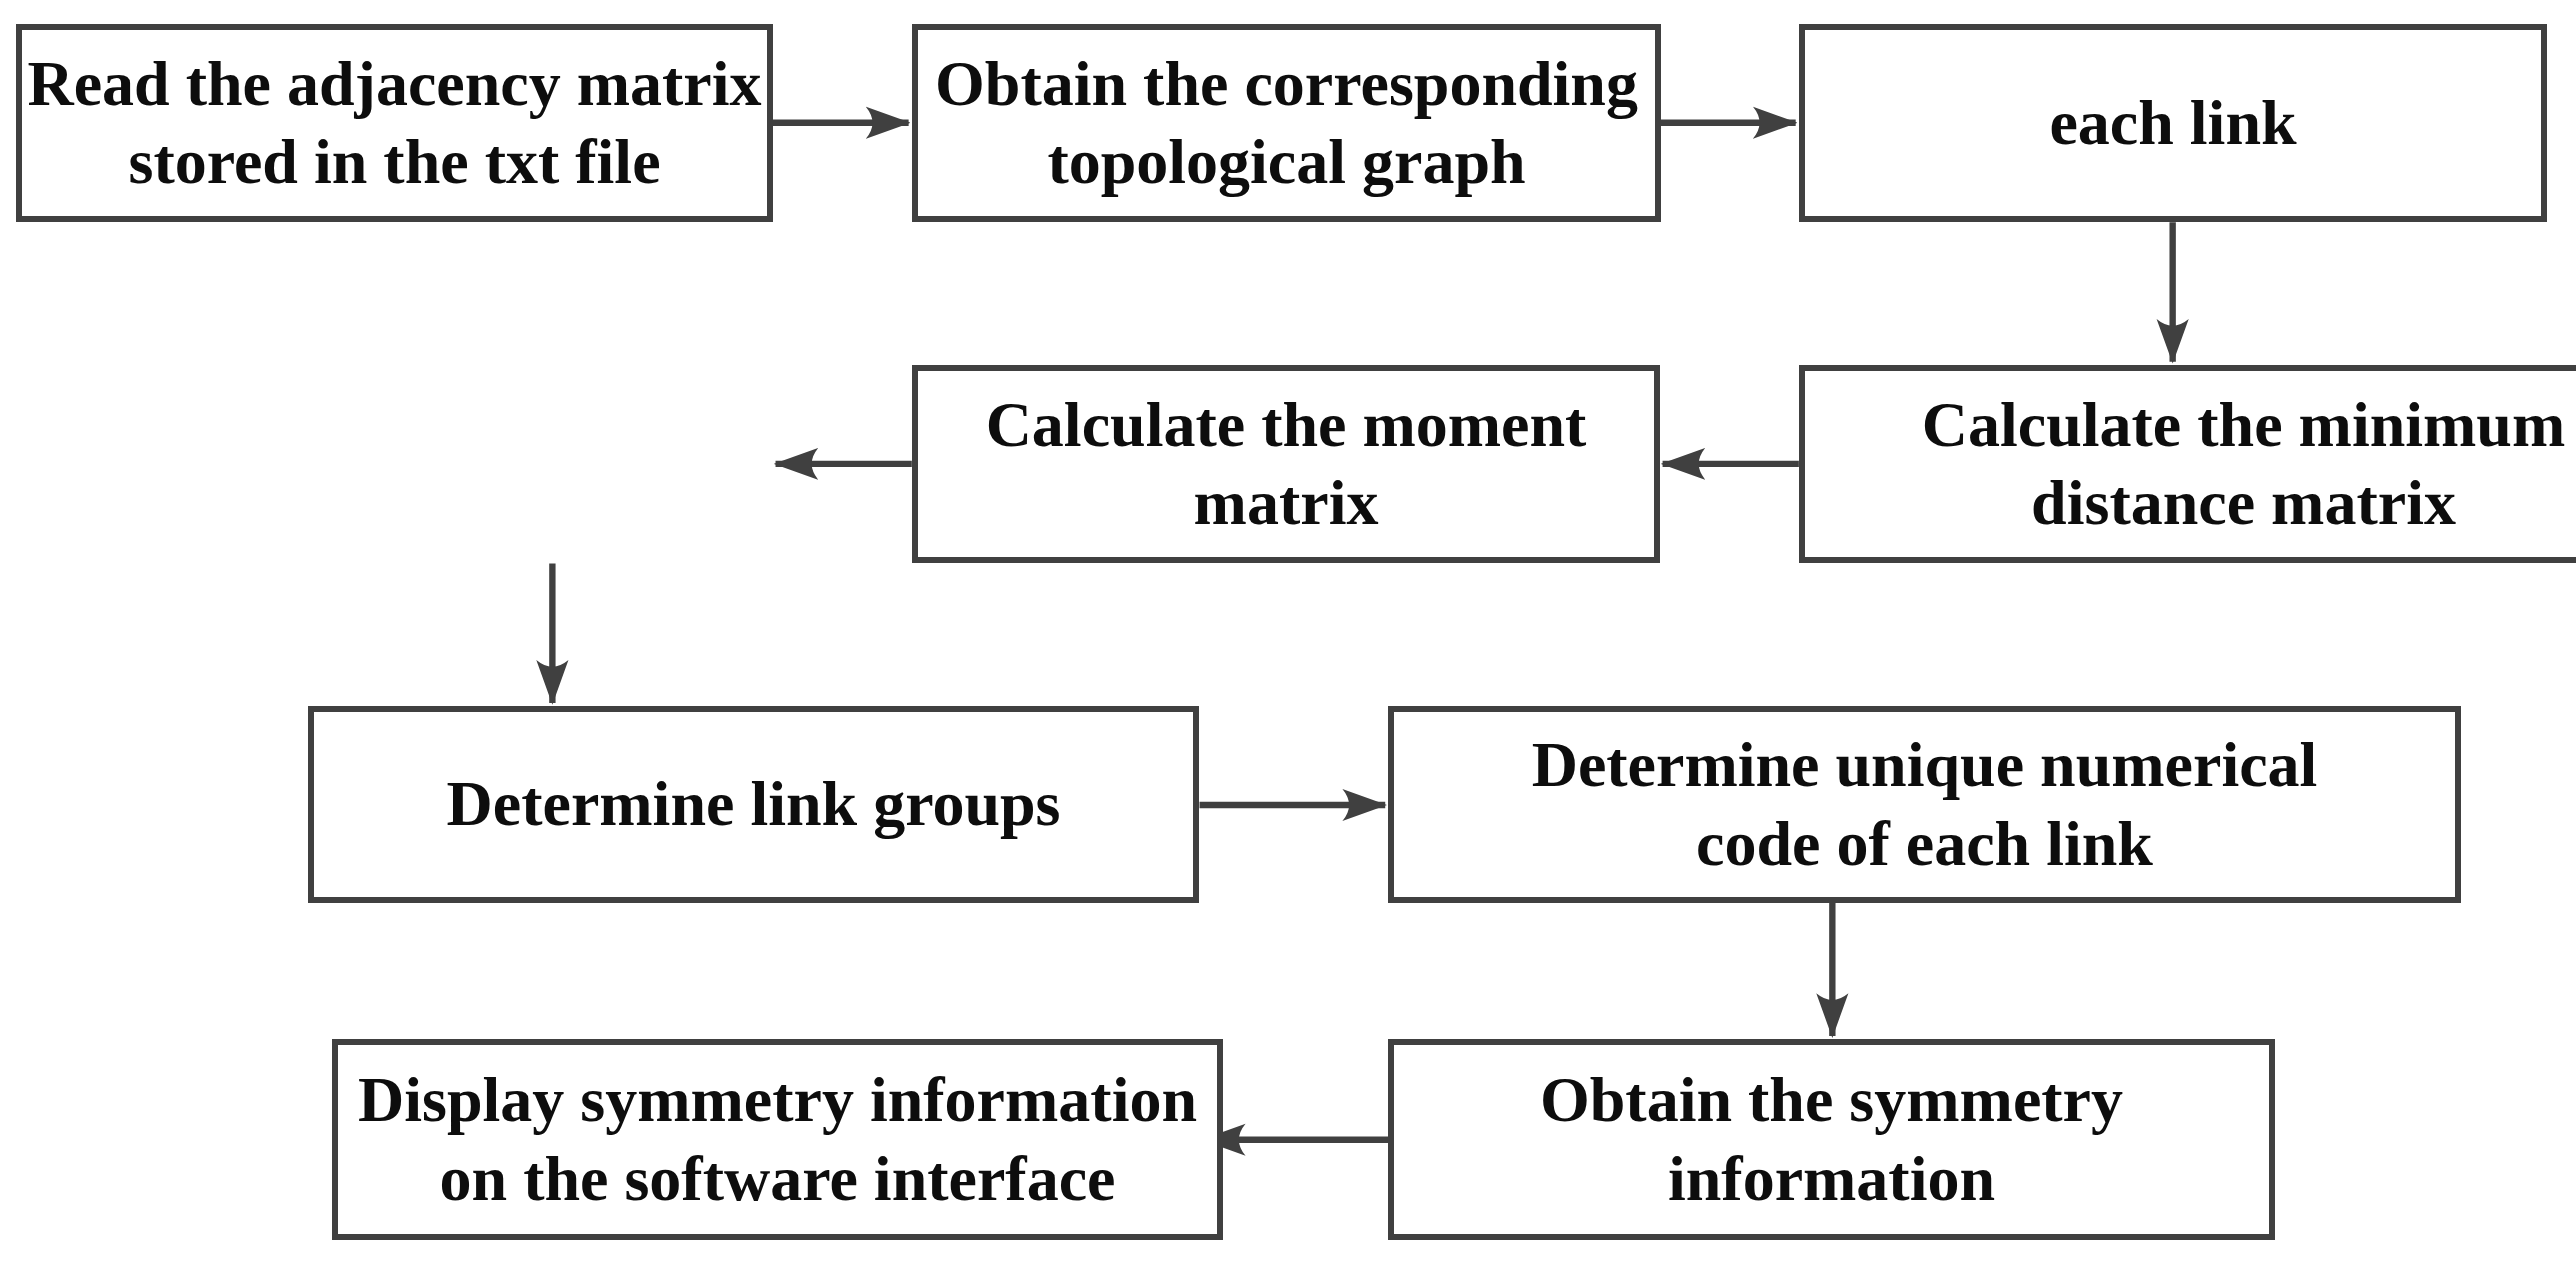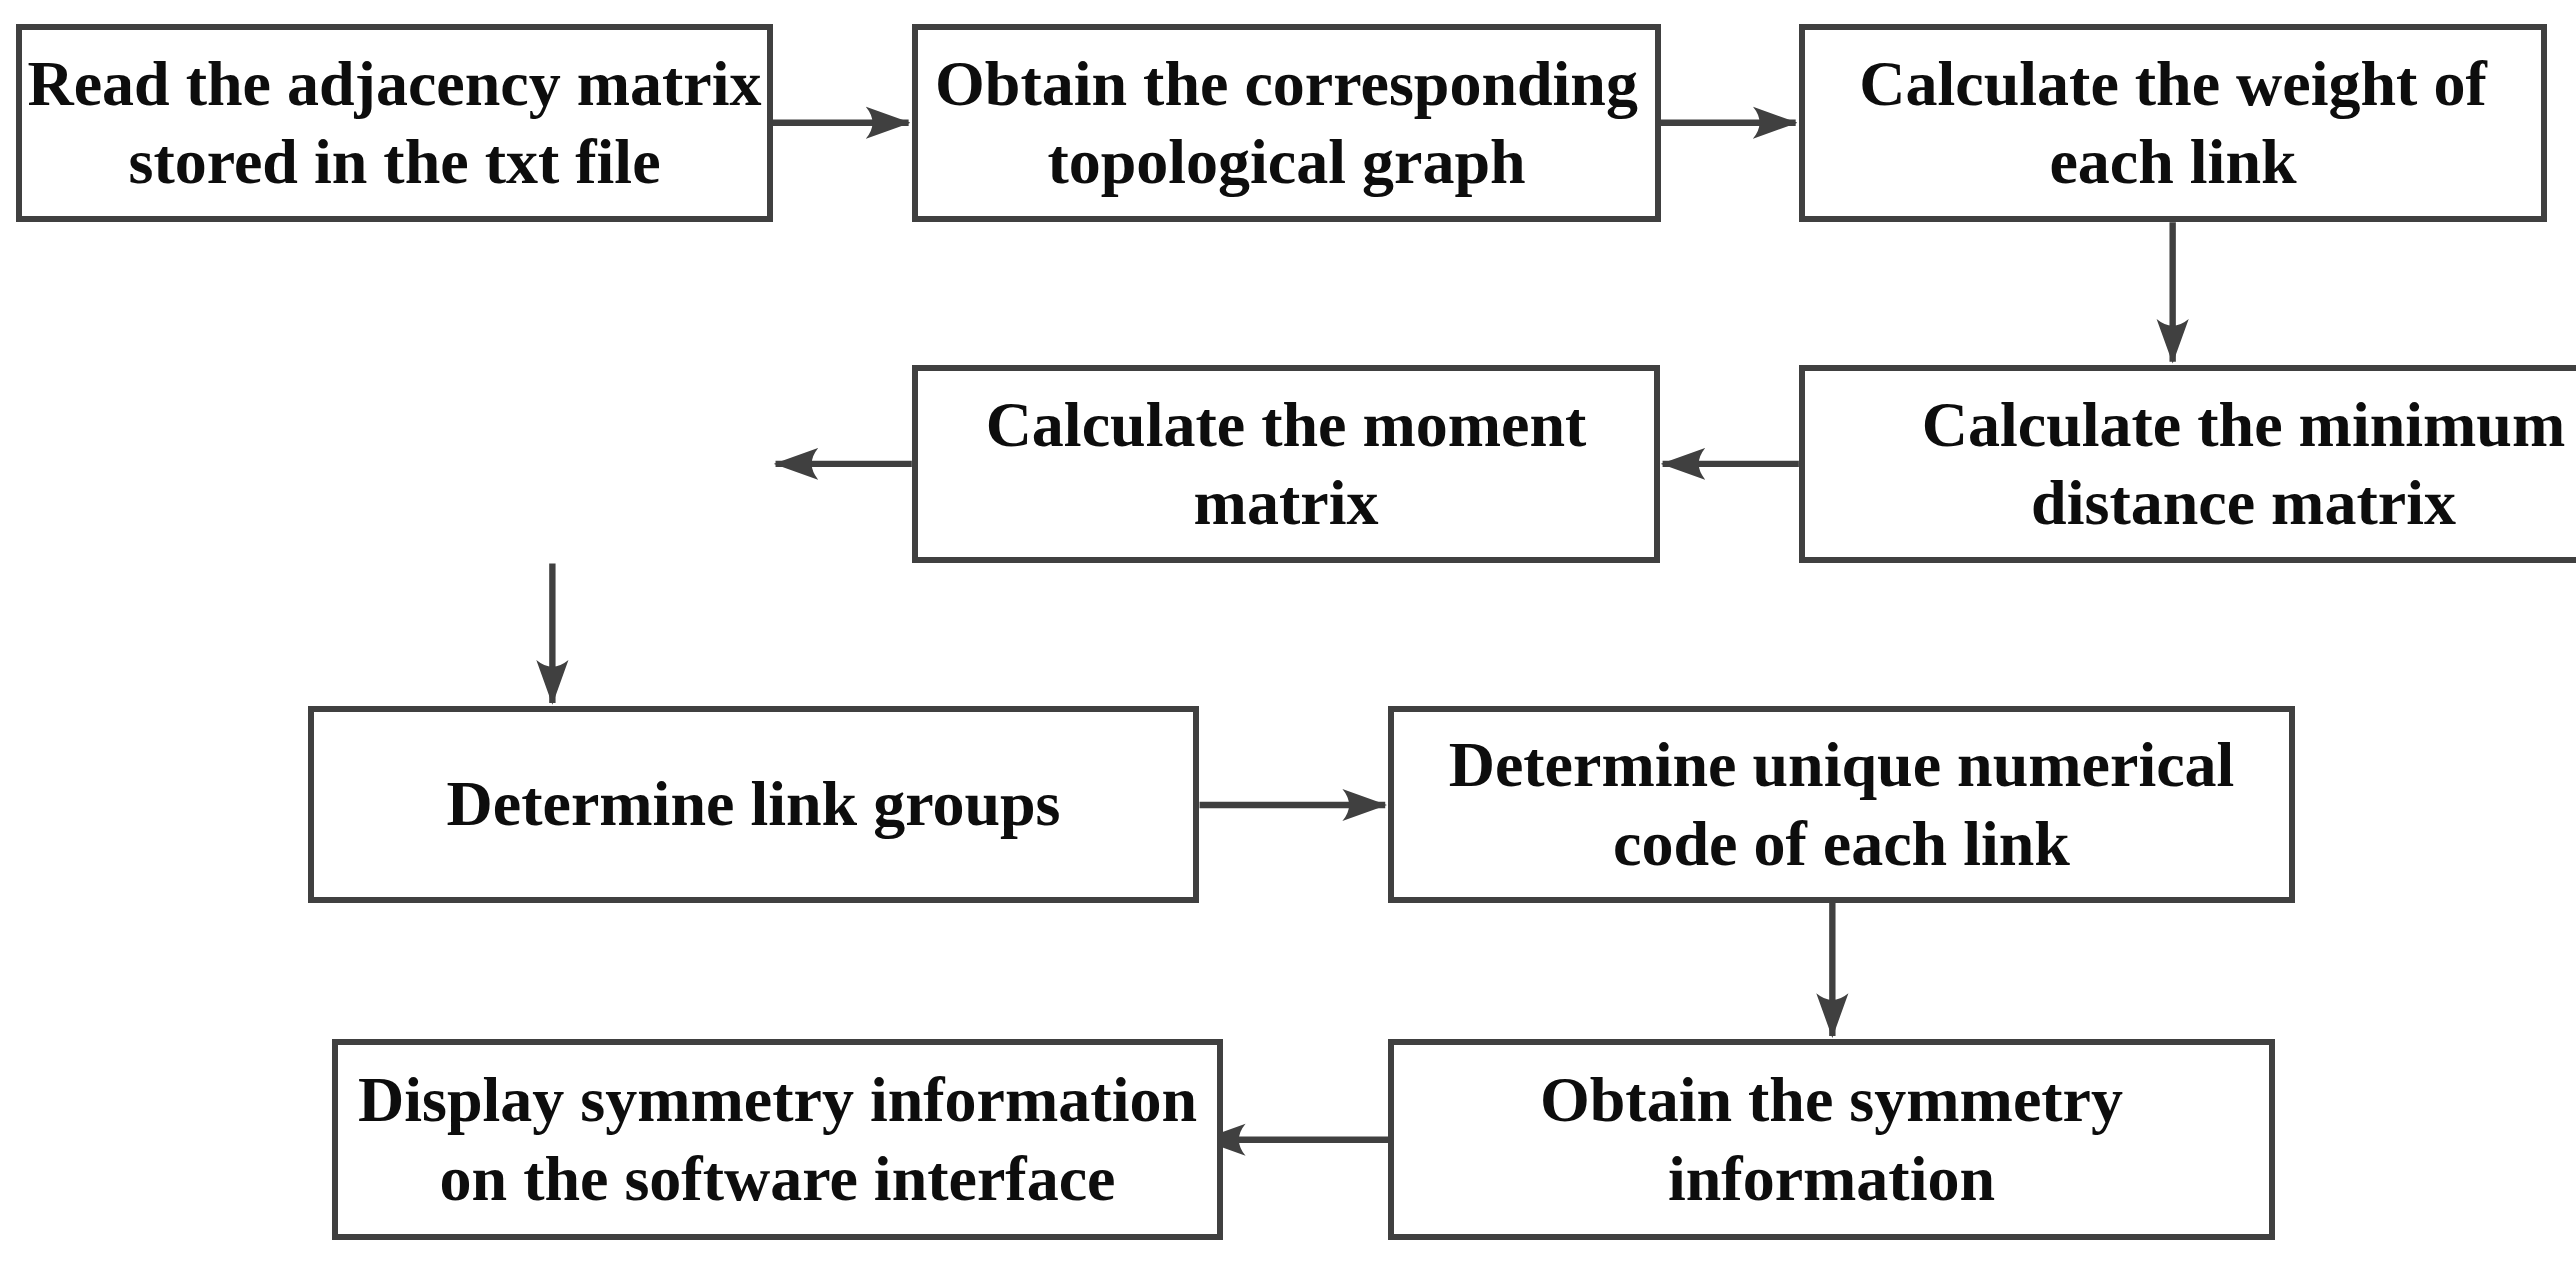--- a/index.html
+++ b/index.html
@@ -30,21 +30,21 @@
   
   .n-read      { left: 16px;   top: 24px;   width: 757px;  height: 198px; }
   .n-sketch    { left: 912px; top: 24px;   width: 749px;  height: 198px; }
   .n-weight    { left: 1799px; top: 24px;   width: 748px;  height: 198px; }
   
   .n-mindist   { left: 1799px; top: 365px;  width: 889px;  height: 198px; }
   .n-moment    { left: 912px; top: 365px;  width: 748px;  height: 198px; }
   .n-rearr     { left: 23px;   top: 365px;  width: 749px;  height: 198px; }
   
   .n-groups    { left: 308px;  top: 706px;  width: 891px; height: 197px; }
-  .n-code      { left: 1388px; top: 706px;  width: 907px; height: 197px; }
+  .n-code      { left: 1388px; top: 706px;  width: 1073px; height: 197px; }
   
   .n-syminfo   { left: 1388px; top: 1039px; width: 887px; height: 201px; }
   .n-display   { left: 308px;  top: 1039px; width: 891px; height: 201px; margin-left: 24px; }
 
   #edges-svg {
     position: absolute;
     left: 0; top: 0;
     width: 2576px; height: 1272px;
     pointer-events: none;
   }
@@ -76,21 +76,20 @@
     <span class="ln">Read the adjacency matrix</span>
     <span class="ln">stored in the txt file</span>
   </div>
 
   <div class="node n-sketch">
     <span class="ln">Obtain the corresponding</span>
     <span class="ln">topological graph</span>
   </div>
 
   <div class="node n-weight">
-    <span class="ln">Calculate the weight of</span>
     <span class="ln">each link</span>
   </div>
 
   <div class="node n-mindist">
     <span class="ln">Calculate the minimum</span>
     <span class="ln">distance matrix</span>
   </div>
 
   <div class="node n-moment">
     <span class="ln">Calculate the moment</span>

